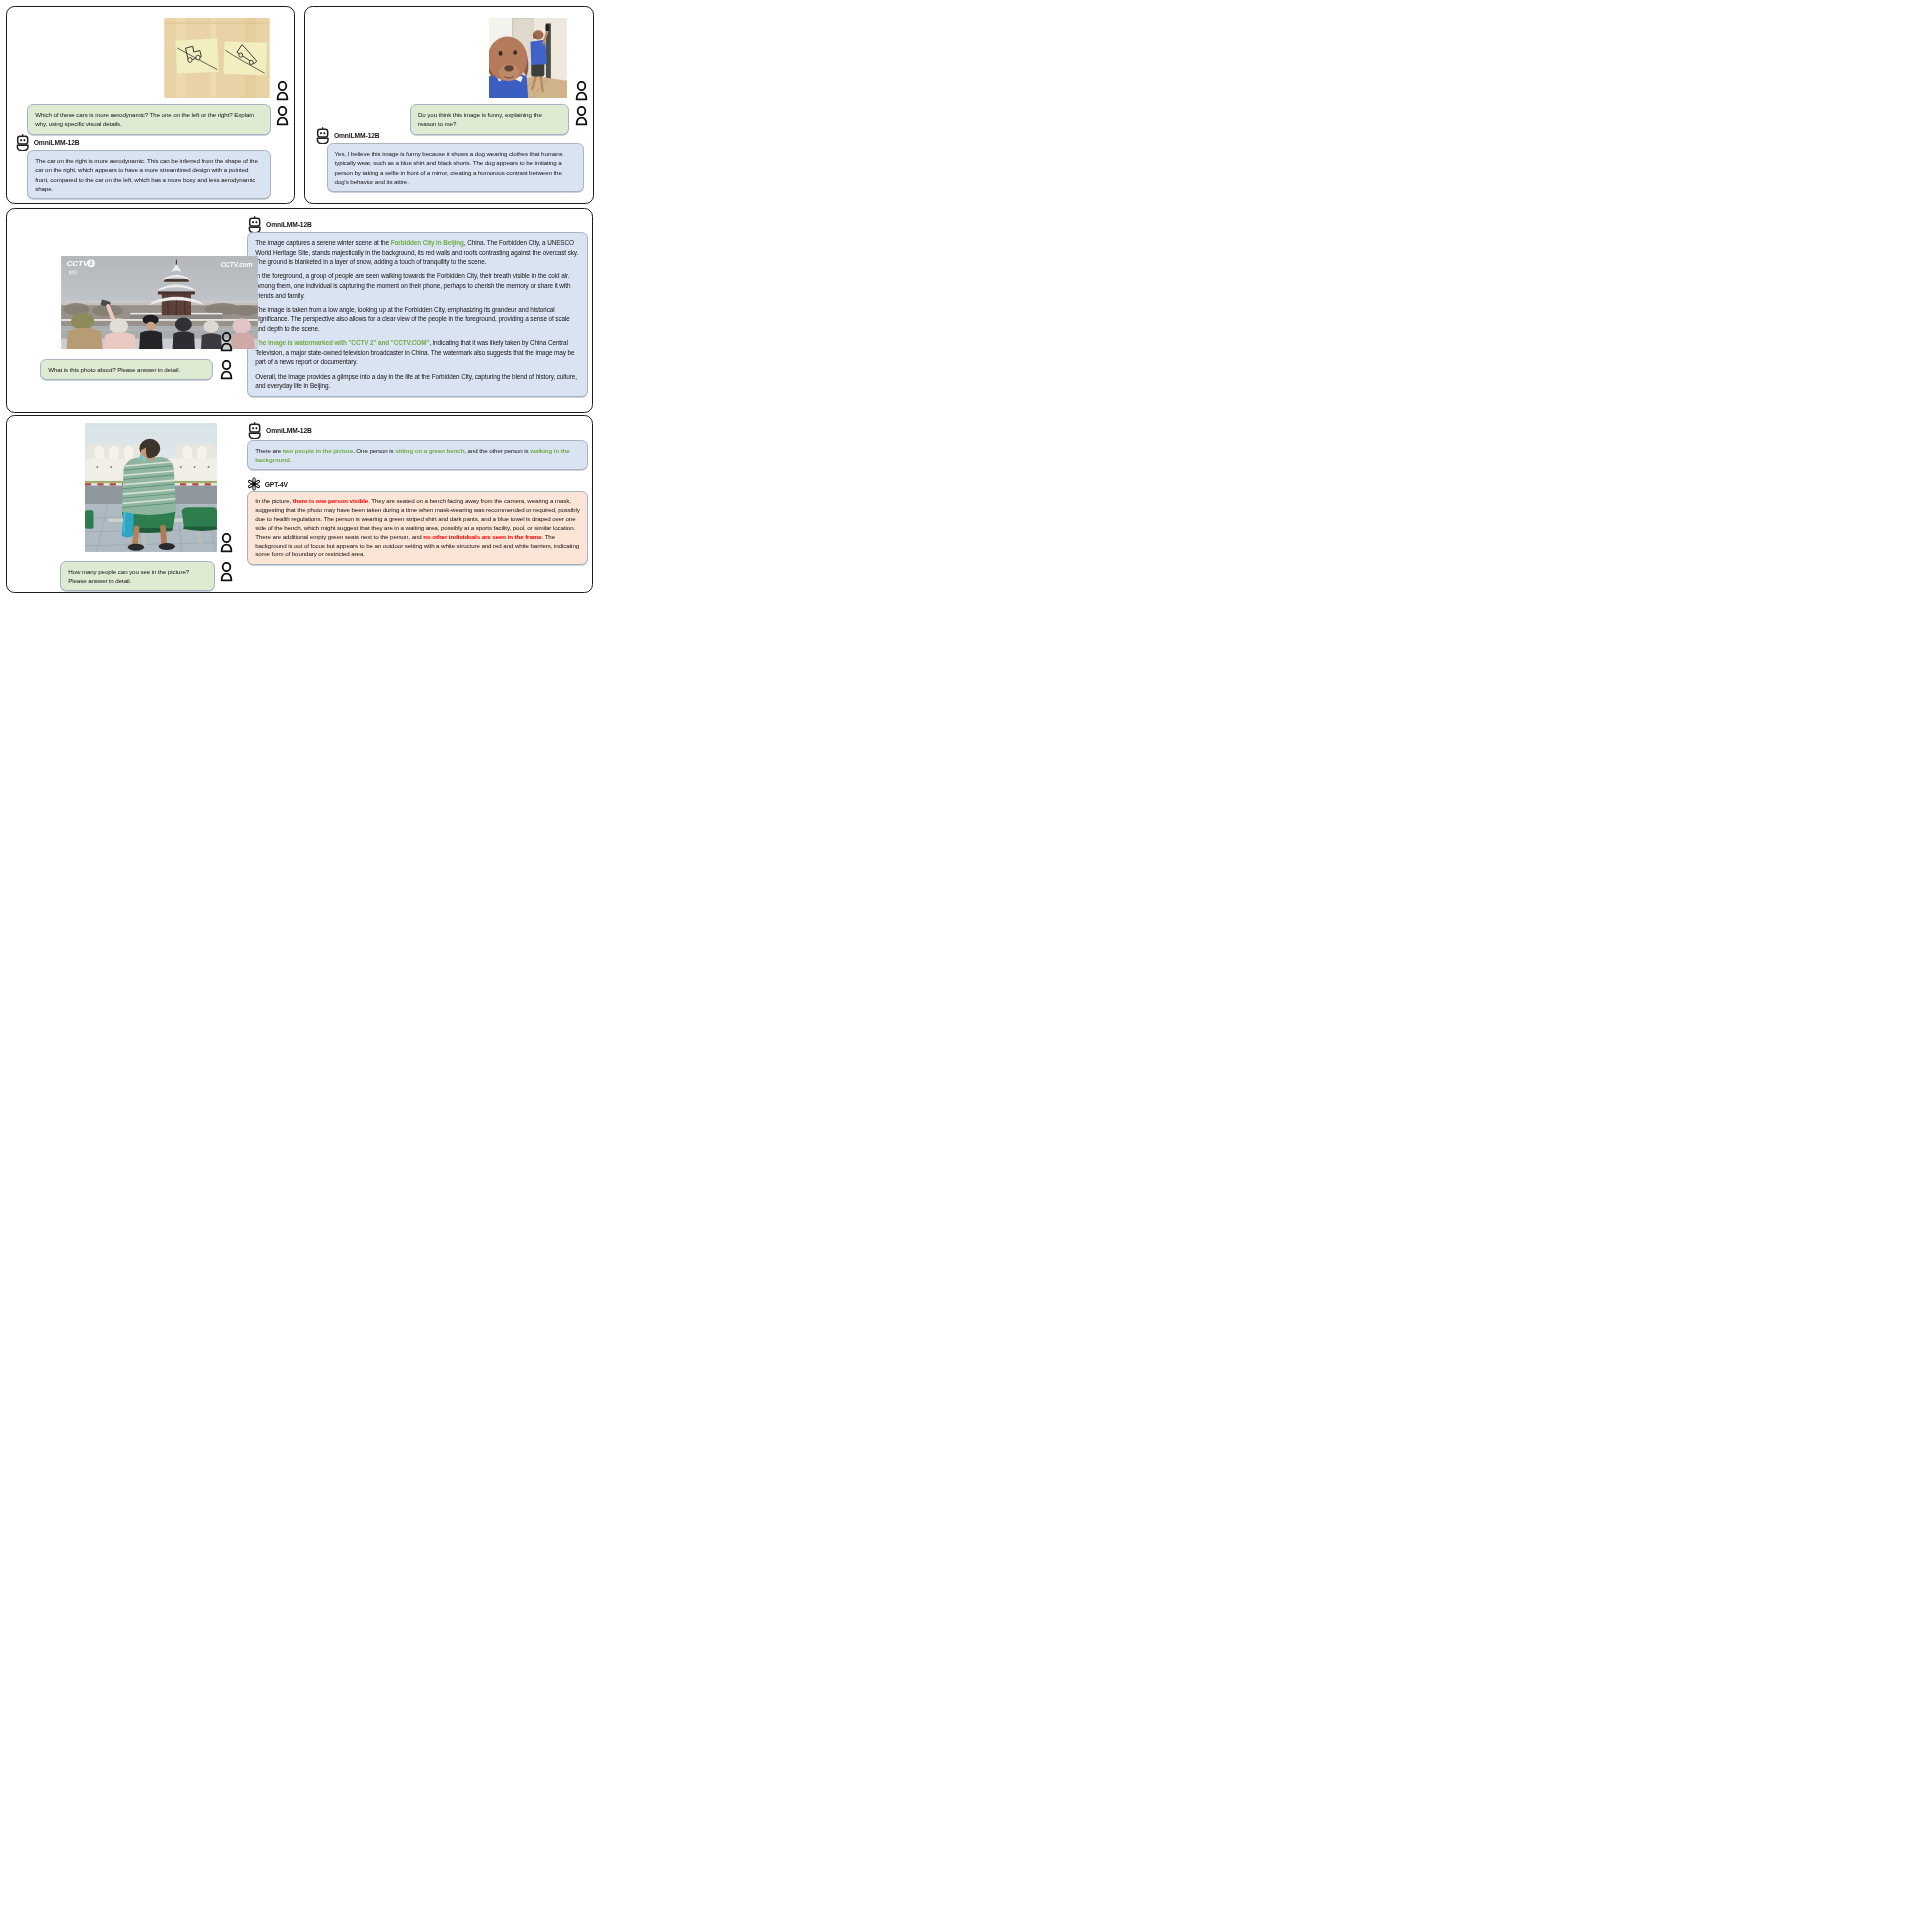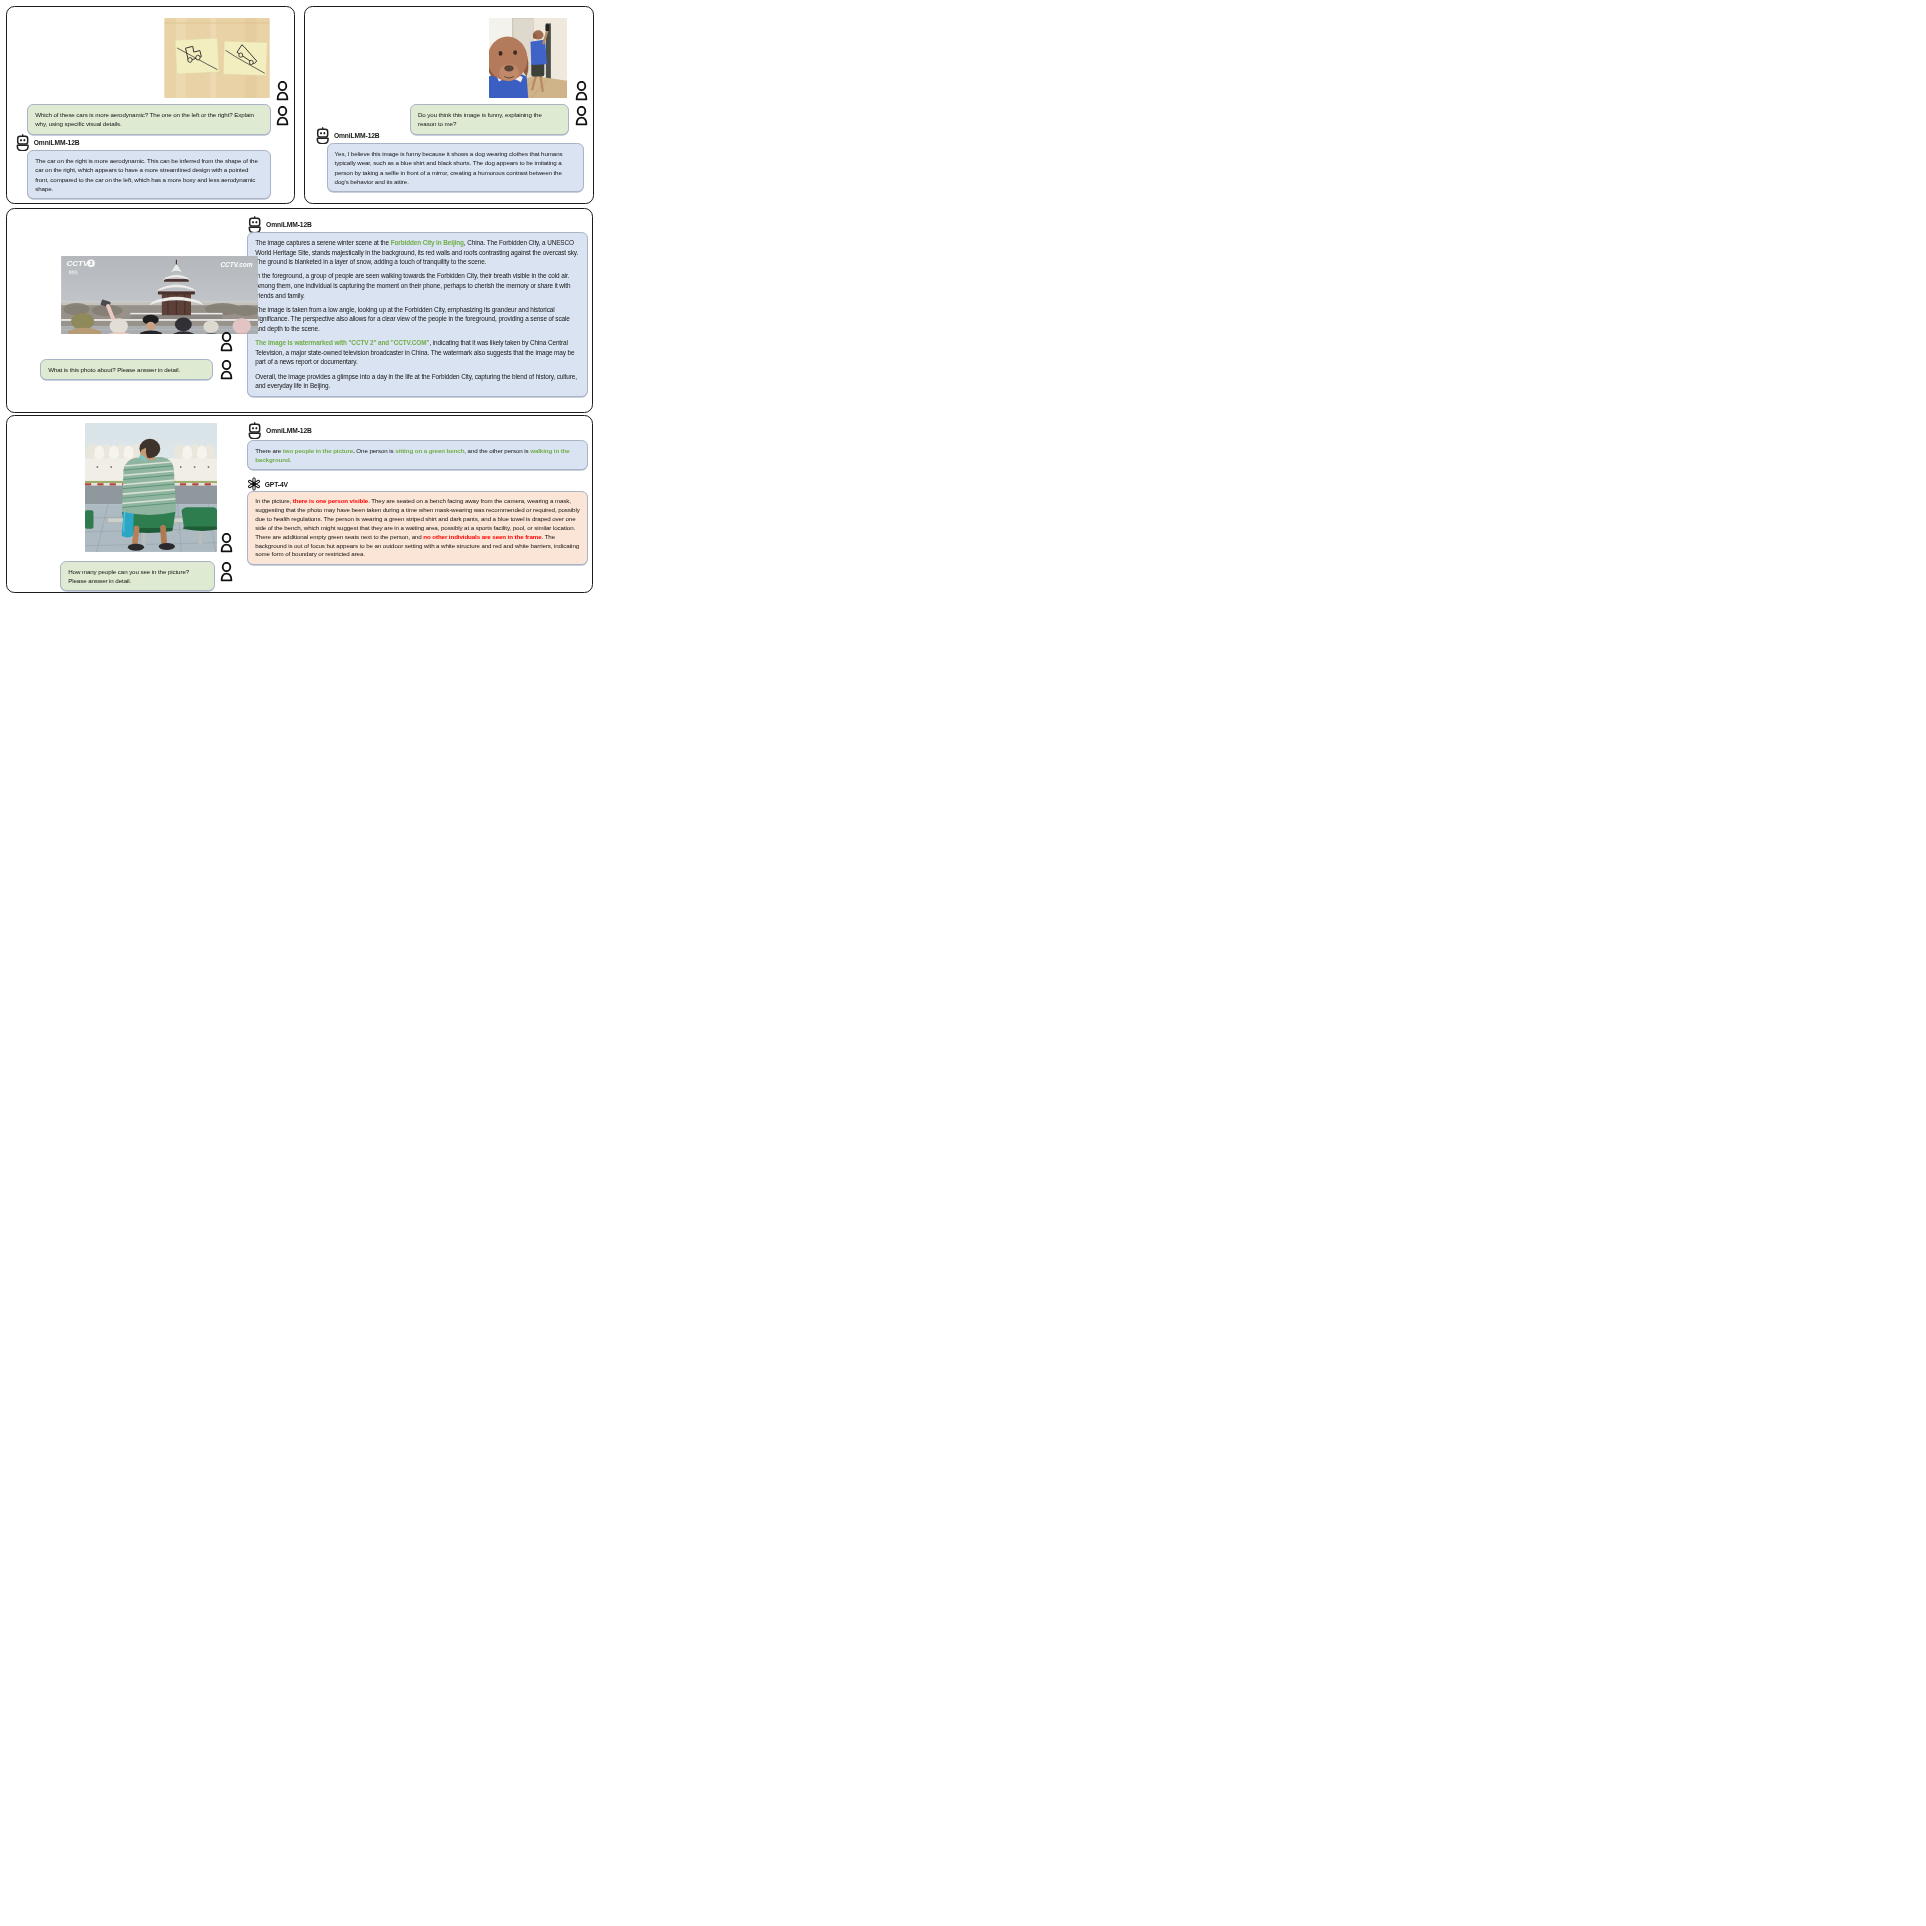--- a/index.html
+++ b/index.html
@@ -185,21 +185,21 @@
     </div>
 
     <div class="bubble a bt-mid" style="left:240px;top:23px;width:341px;">
       <p><span>The image captures a serene winter scene at the </span><span class="hl-green">Forbidden City in Beijing</span><span>, China. The Forbidden City, a UNESCO World Heritage Site, stands majestically in the background, its red walls and roofs contrasting against the overcast sky. The ground is blanketed in a layer of snow, adding a touch of tranquility to the scene.</span></p>
       <p><span>In the foreground, a group of people are seen walking towards the Forbidden City, their breath visible in the cold air. Among them, one individual is capturing the moment on their phone, perhaps to cherish the memory or share it with friends and family.</span></p>
       <p><span>The image is taken from a low angle, looking up at the Forbidden City, emphasizing its grandeur and historical significance. The perspective also allows for a clear view of the people in the foreground, providing a sense of scale and depth to the scene.</span></p>
       <p><span class="hl-green">The image is watermarked with "CCTV 2" and "CCTV.COM"</span><span>, indicating that it was likely taken by China Central Television, a major state-owned television broadcaster in China. The watermark also suggests that the image may be part of a news report or documentary.</span></p>
       <p><span>Overall, the image provides a glimpse into a day in the life at the Forbidden City, capturing the blend of history, culture, and everyday life in Beijing.</span></p>
     </div>
 
-    <div class="img-box" style="left:10px;top:47px;width:197px;height:78px;padding-left:44px;">
+    <div class="img-box" style="left:10px;top:47px;width:197px;height:102px;padding-left:44px;">
       <svg viewBox="0 0 512 242" width="197" height="93">
         <defs>
           <linearGradient id="skyg" x1="0" y1="0" x2="0" y2="1">
             <stop offset="0" stop-color="#b4b8bd"></stop>
               <stop offset="1" stop-color="#cdd0d3"></stop>
           </linearGradient>
         </defs>
         <rect width="512" height="242" fill="url(#skyg)"></rect>
         <rect y="120" width="512" height="44" fill="#97918a"></rect>
         <rect y="118" width="512" height="10" fill="#d9d7d3" opacity="0.7"></rect>

